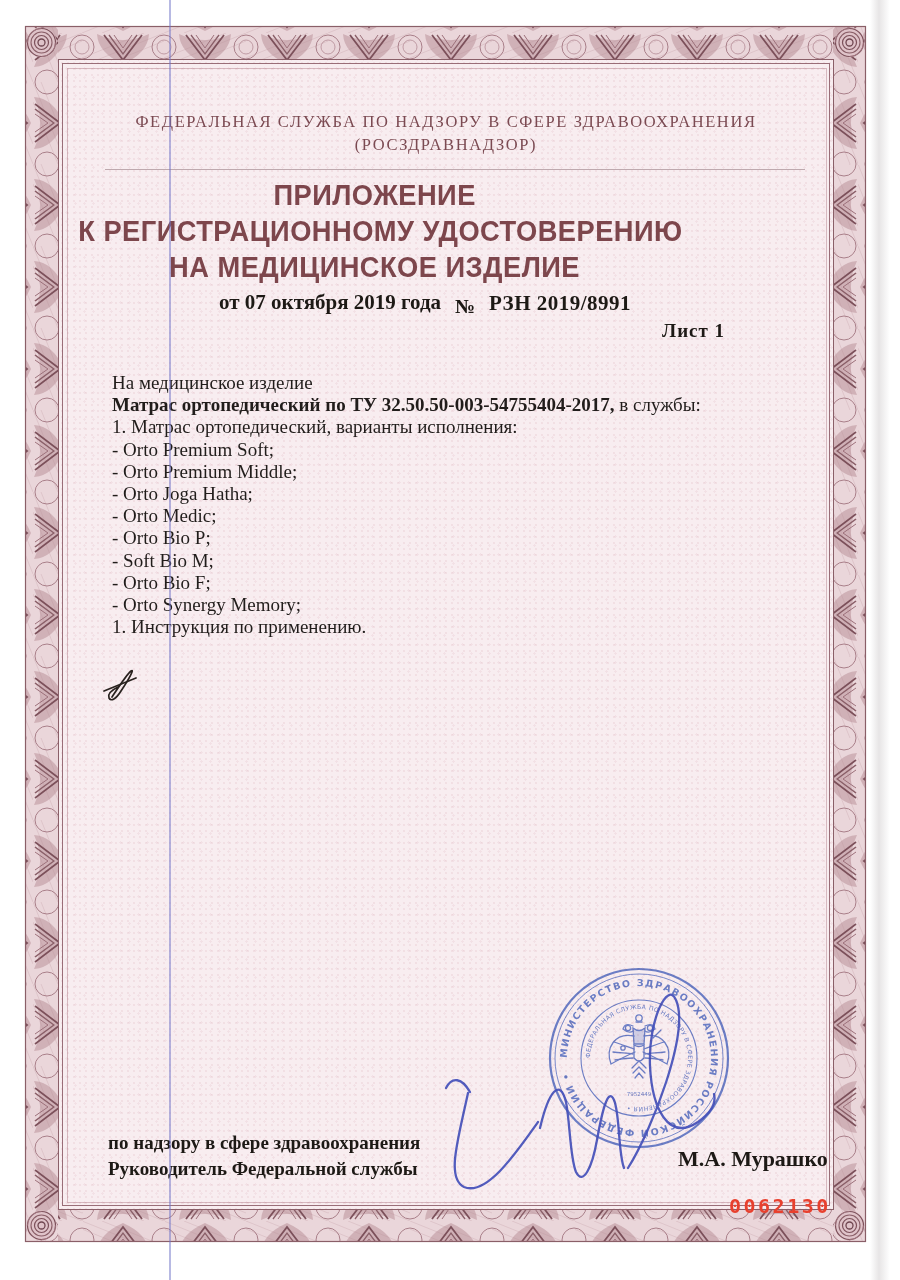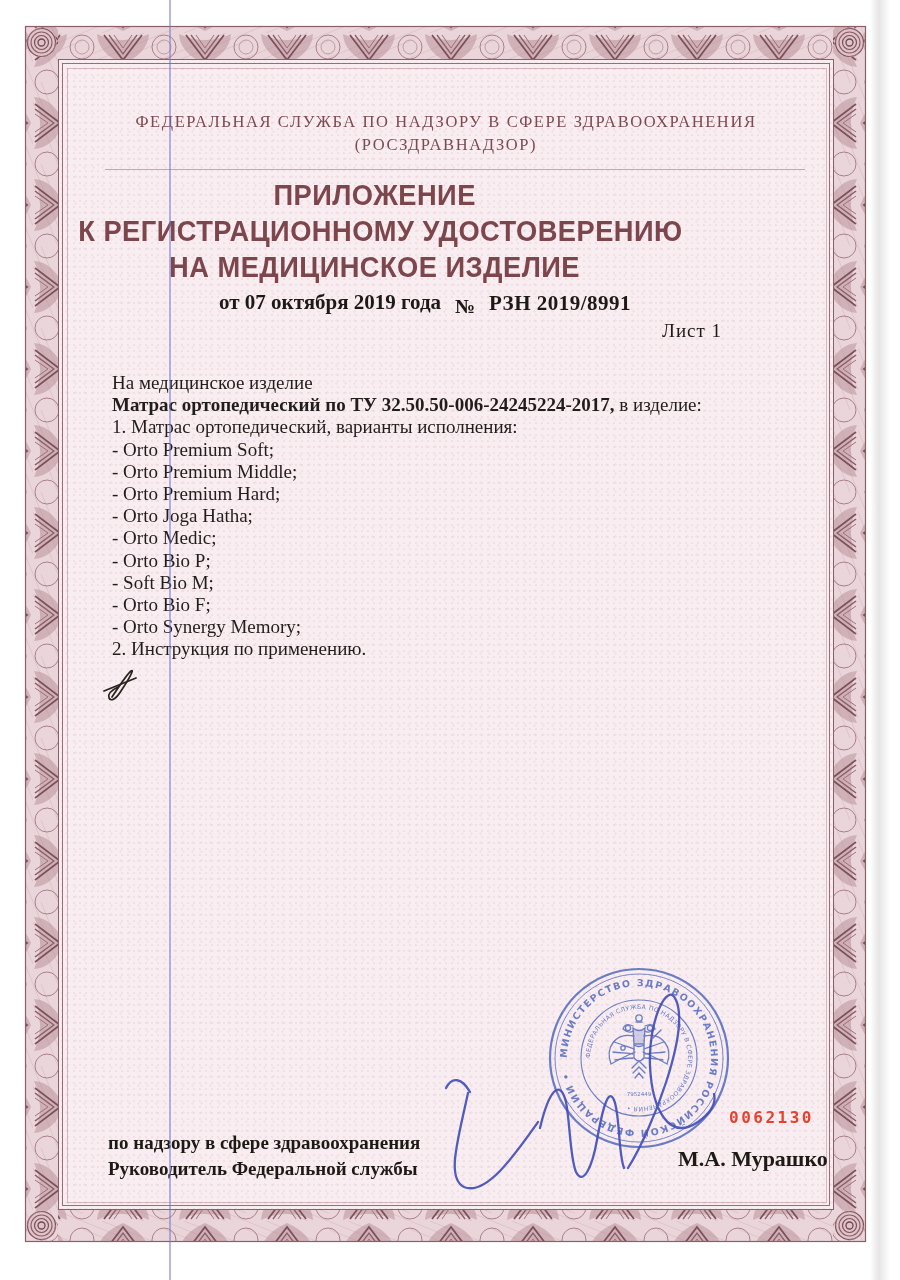--- a/index.html
+++ b/index.html
@@ -37,35 +37,35 @@
   .doc-title{
     left:59px;top:177px;width:632px;text-align:center;
     color:#7d464c;font-family:"Liberation Sans",sans-serif;font-weight:700;
     font-size:29px;line-height:36px;letter-spacing:0.5px;
   }
   .doc-title .tl{display:inline-block;transform:scaleX(0.94);white-space:nowrap;}
   .reg-row{color:#1d1915;font-weight:700;font-size:21px;}
   .reg-date{left:219px;top:290px;}
   .reg-no-sign{left:455px;top:295px;font-size:20px;}
   .reg-no{left:489px;top:291px;letter-spacing:0.5px;}
-  .sheet{left:662px;top:320px;font-weight:400;font-size:19px;color:#1d1915;letter-spacing:1px;}
+  .sheet{left:662px;top:320px;font-weight:700;font-size:19px;color:#1d1915;letter-spacing:1px;}
   .body-block{
     left:112px;top:372px;width:640px;
     color:#211d1b;font-size:19px;line-height:22.2px;
   }
   .body-block .b{font-weight:700;}
   .footer-title{
     left:108px;top:1130px;width:360px;
     color:#1d1915;font-weight:700;font-size:19px;line-height:26px;
   }
   .signer-name{left:678px;top:1146px;color:#1d1915;font-weight:700;font-size:22px;white-space:nowrap;}
   .serial{
-    left:729px;top:1108px;color:#e8402e;
+    left:729px;top:1194px;color:#e8402e;
     font-family:"DejaVu Sans Mono",monospace;font-weight:700;
-    font-size:16px;letter-spacing:2.5px;white-space:nowrap;
+    font-size:20px;letter-spacing:2.5px;white-space:nowrap;
   }
   .fold-line{
     left:169px;top:0;width:1.5px;height:1280px;
     background:rgba(112,116,200,0.5);
   }
   .edge-shade{
     left:870px;top:0;width:20px;height:1280px;
     background:linear-gradient(to right, rgba(0,0,0,0), rgba(120,110,115,0.18) 45%, rgba(0,0,0,0));
   }
   svg{display:block;}
@@ -163,35 +163,34 @@
   </div>
 
   <div class="abs reg-row reg-date">от 07 октября 2019 года</div>
   <div class="abs reg-row reg-no-sign">№</div>
   <div class="abs reg-row reg-no">РЗН 2019/8991</div>
 
   <div class="abs sheet">Лист 1</div>
 
   <div class="abs body-block">
     <div>На медицинское изделие</div>
-    <div><span class="b">Матрас ортопедический по ТУ 32.50.50-006-24245224-2017,</span><span> в изделие:</span></div>
+    <div><span class="b">Матрас ортопедический по ТУ 32.50.50-003-54755404-2017,</span><span> в службы:</span></div>
     <div>1. Матрас ортопедический, варианты исполнения:</div>
     <div>
 
     <div>- Orto Premium Soft;</div>
         <div>- Orto Premium Middle;</div>
-        <div>- Orto Premium Hard;</div>
         <div>- Orto Joga Hatha;</div>
         <div>- Orto Medic;</div>
         <div>- Orto Bio P;</div>
         <div>- Soft Bio M;</div>
         <div>- Orto Bio F;</div>
         <div>- Orto Synergy Memory;</div>
       </div>
-    <div>2. Инструкция по применению.</div>
+    <div>1. Инструкция по применению.</div>
   </div>
 
   <div class="abs footer-title">
     <div>по надзору в сфере здравоохранения</div>
     <div>Руководитель Федеральной службы</div>
   </div>
   <div class="abs signer-name">М.А. Мурашко</div>
   <div class="abs serial">0062130</div>
 
   <svg class="abs overlay" width="900" height="1280" viewBox="0 0 900 1280">

